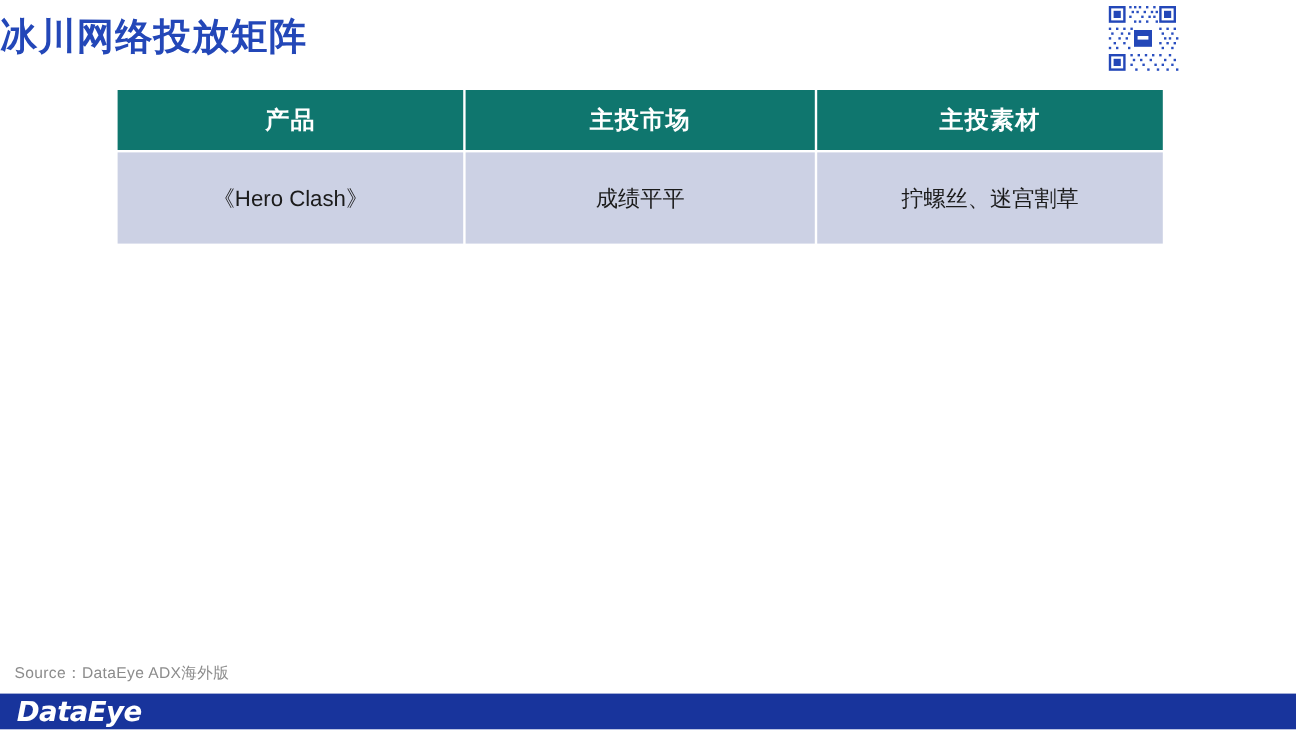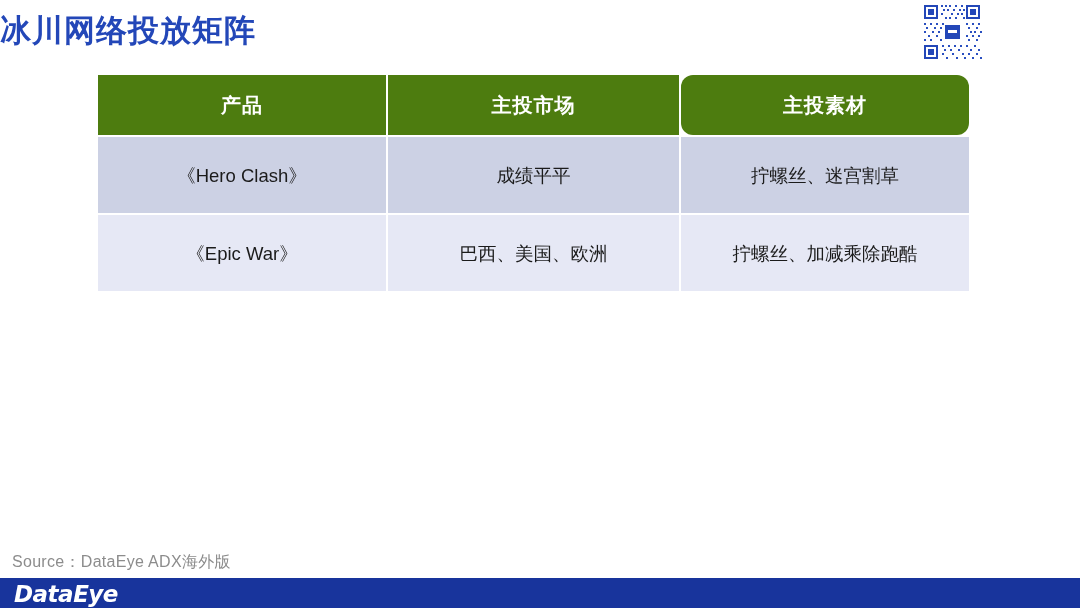--- a/index.html
+++ b/index.html
@@ -56,47 +56,47 @@
     background: #ffffff;
     table-layout: fixed;
   }
   .table th, .table td {
     padding: 0;
     margin: 0;
     text-align: center;
     vertical-align: middle;
   }
   .table th {
-    background: #4d7c0f;
+    background: #0f766e;
     color: #ffffff;
     font-size: 20px;
     font-weight: bold;
-    height: 60px;
+    height: 50px;
     letter-spacing: 1px;
   }
   .table td {
     font-size: 18.5px;
     color: #1b1b1b;
     height: 76px;
     font-weight: normal;
     line-height: 27px;
   }
   .row-dark td { background: #ccd1e4; }
   .row-light td { background: #e6e8f5; }
   .col-1 { width: 288px; }
   .col-2 { width: 291px; }
-  .col-3 { width: 288px; border-radius: 12px; }
+  .col-3 { width: 288px; }
   .cell-two-line { line-height: 26px; }
 
   
   .source {
     position: absolute;
     left: 12px;
     top: 552px;
-    font-size: 16px;
+    font-size: 13px;
     color: #8c8c8c;
     letter-spacing: 0.3px;
   }
 
   
   .footer {
     position: absolute;
     left: 0;
     bottom: 0;
     width: 1080px;
@@ -225,25 +225,20 @@
       <th class="col-2">主投市场</th>
       <th class="col-3">主投素材</th>
     </tr>
   </thead>
   <tbody>
     <tr class="row-dark">
       <td>《Hero Clash》</td>
       <td>成绩平平</td>
       <td>拧螺丝、迷宫割草</td>
     </tr>
-    <tr class="row-light">
-      <td>《Epic War》</td>
-      <td>巴西、美国、欧洲</td>
-      <td>拧螺丝、加减乘除跑酷</td>
-    </tr>
   </tbody>
 </table>
 
 <div class="source">Source：DataEye ADX海外版</div>
 
 <div class="footer">
   <div class="footer-logo">DataEye</div>
 </div>
 
 </body></html>

